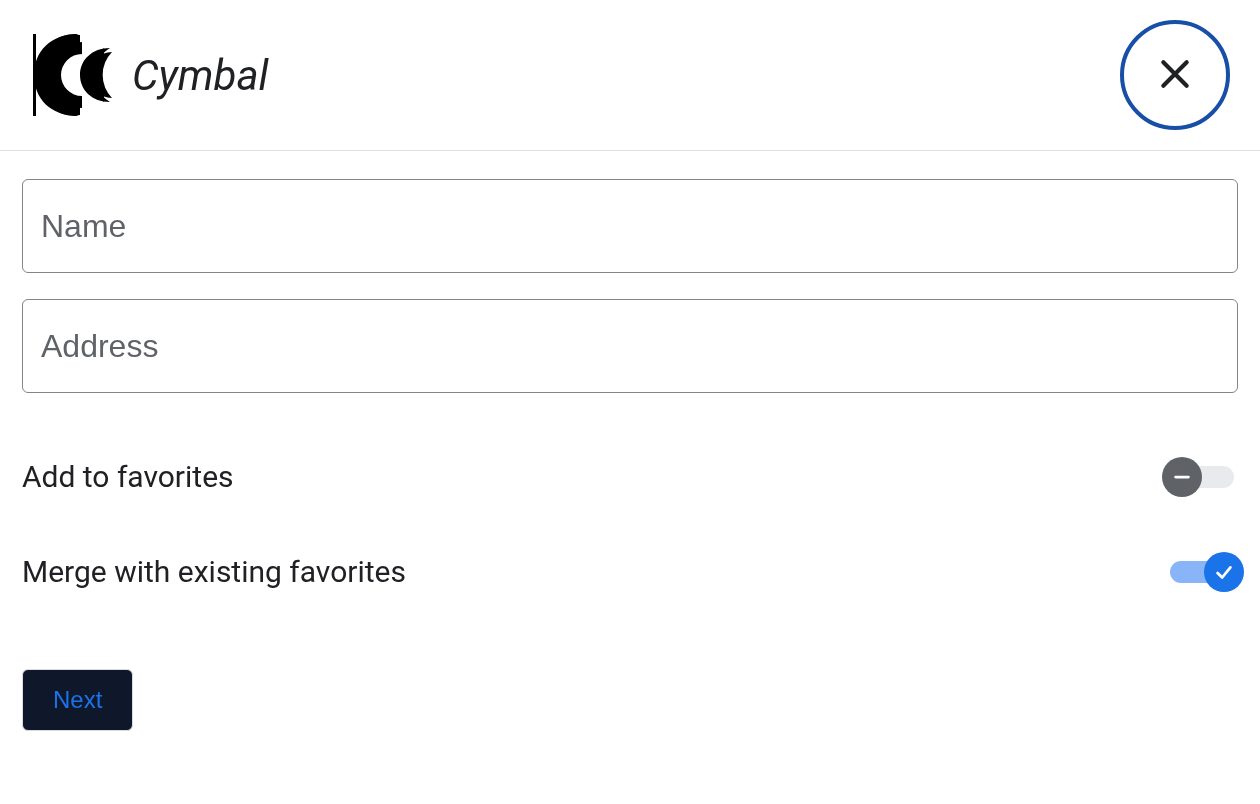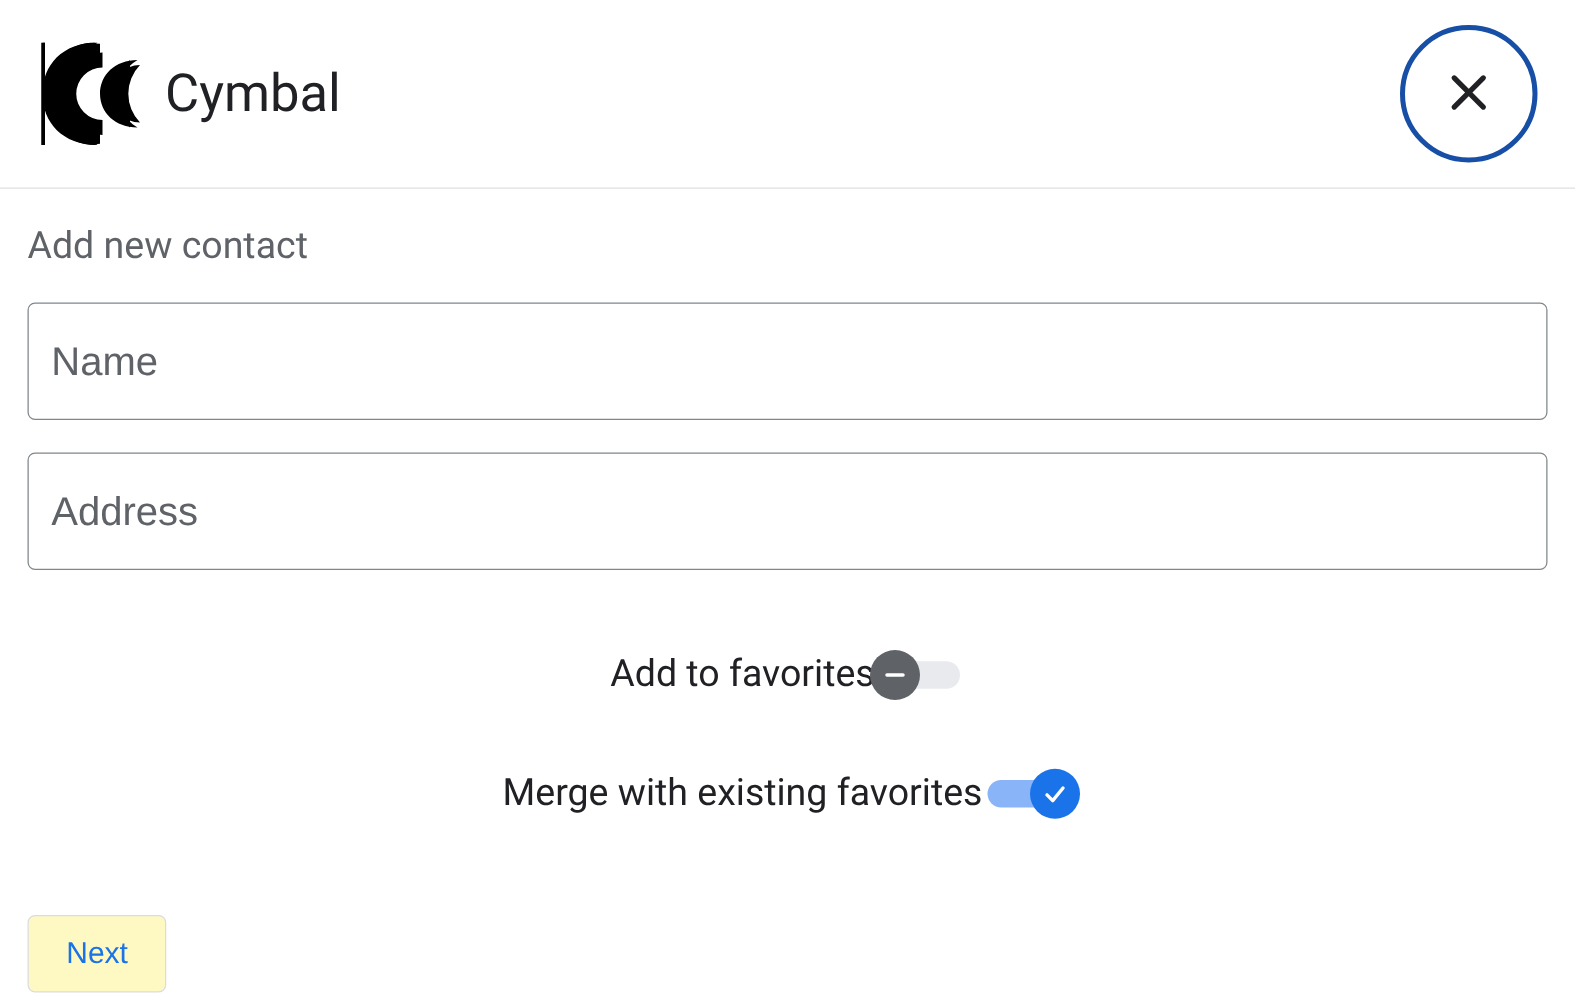--- a/index.html
+++ b/index.html
@@ -17,20 +17,21 @@
       display: flex;
       align-items: center;
       justify-content: space-between;
       padding: 20px 30px 20px 30px;
       border-bottom: 1px solid #e0e0e0;
     }
     .brand {
       display: flex;
       align-items: center;
       gap: 16px;
+      font-style: italic;
     }
     .logo {
       width: 86px;
       height: 82px;
       display: flex;
       align-items: center;
       justify-content: center;
     }
     .app-title {
       font-size: 42px;
@@ -70,21 +71,21 @@
       color: #202124;
       margin-bottom: 26px;
       outline: none;
     }
     .input-field::placeholder {
       color: #5f6368;
     }
     .toggle-row {
       display: flex;
       align-items: center;
-      justify-content: center;
+      justify-content: space-between;
       margin-top: 40px;
       margin-bottom: 60px;
     }
     .toggle-label {
       font-size: 30px;
       color: #202124;
     }
     .toggle {
       position: relative;
       width: 72px;
@@ -129,21 +130,21 @@
       width: 22px;
       height: 22px;
     }
     .next-btn {
       display: inline-flex;
       align-items: center;
       justify-content: center;
       padding: 16px 30px;
       border: 1px solid #dadce0;
       border-radius: 6px;
-      background: #fef9c3;
+      background: #0f172a;
       color: #1a73e8;
       font-size: 24px;
       font-weight: 500;
       cursor: pointer;
       margin-top: 20px;
     }
   </style>
 </head>
 <body>
 
@@ -174,21 +175,20 @@
     <span>
       <svg viewBox="0 0 24 24" fill="none" stroke="#202124" stroke-width="2.5" stroke-linecap="round">
         <line x1="5" y1="5" x2="19" y2="19"></line>
         <line x1="19" y1="5" x2="5" y2="19"></line>
       </svg>
     </span>
   </button>
 </div>
 
 <div class="content">
-  <div class="section-title">Add new contact</div>
 
   <input type="text" class="input-field" placeholder="Name" style="">
 
   <input type="text" class="input-field" placeholder="Address" style="">
 
   <div class="toggle-row">
     <div class="toggle-label">Add to favorites</div>
     <div class="toggle toggle-off">
       <div class="toggle-track"></div>
       <div class="toggle-thumb">

